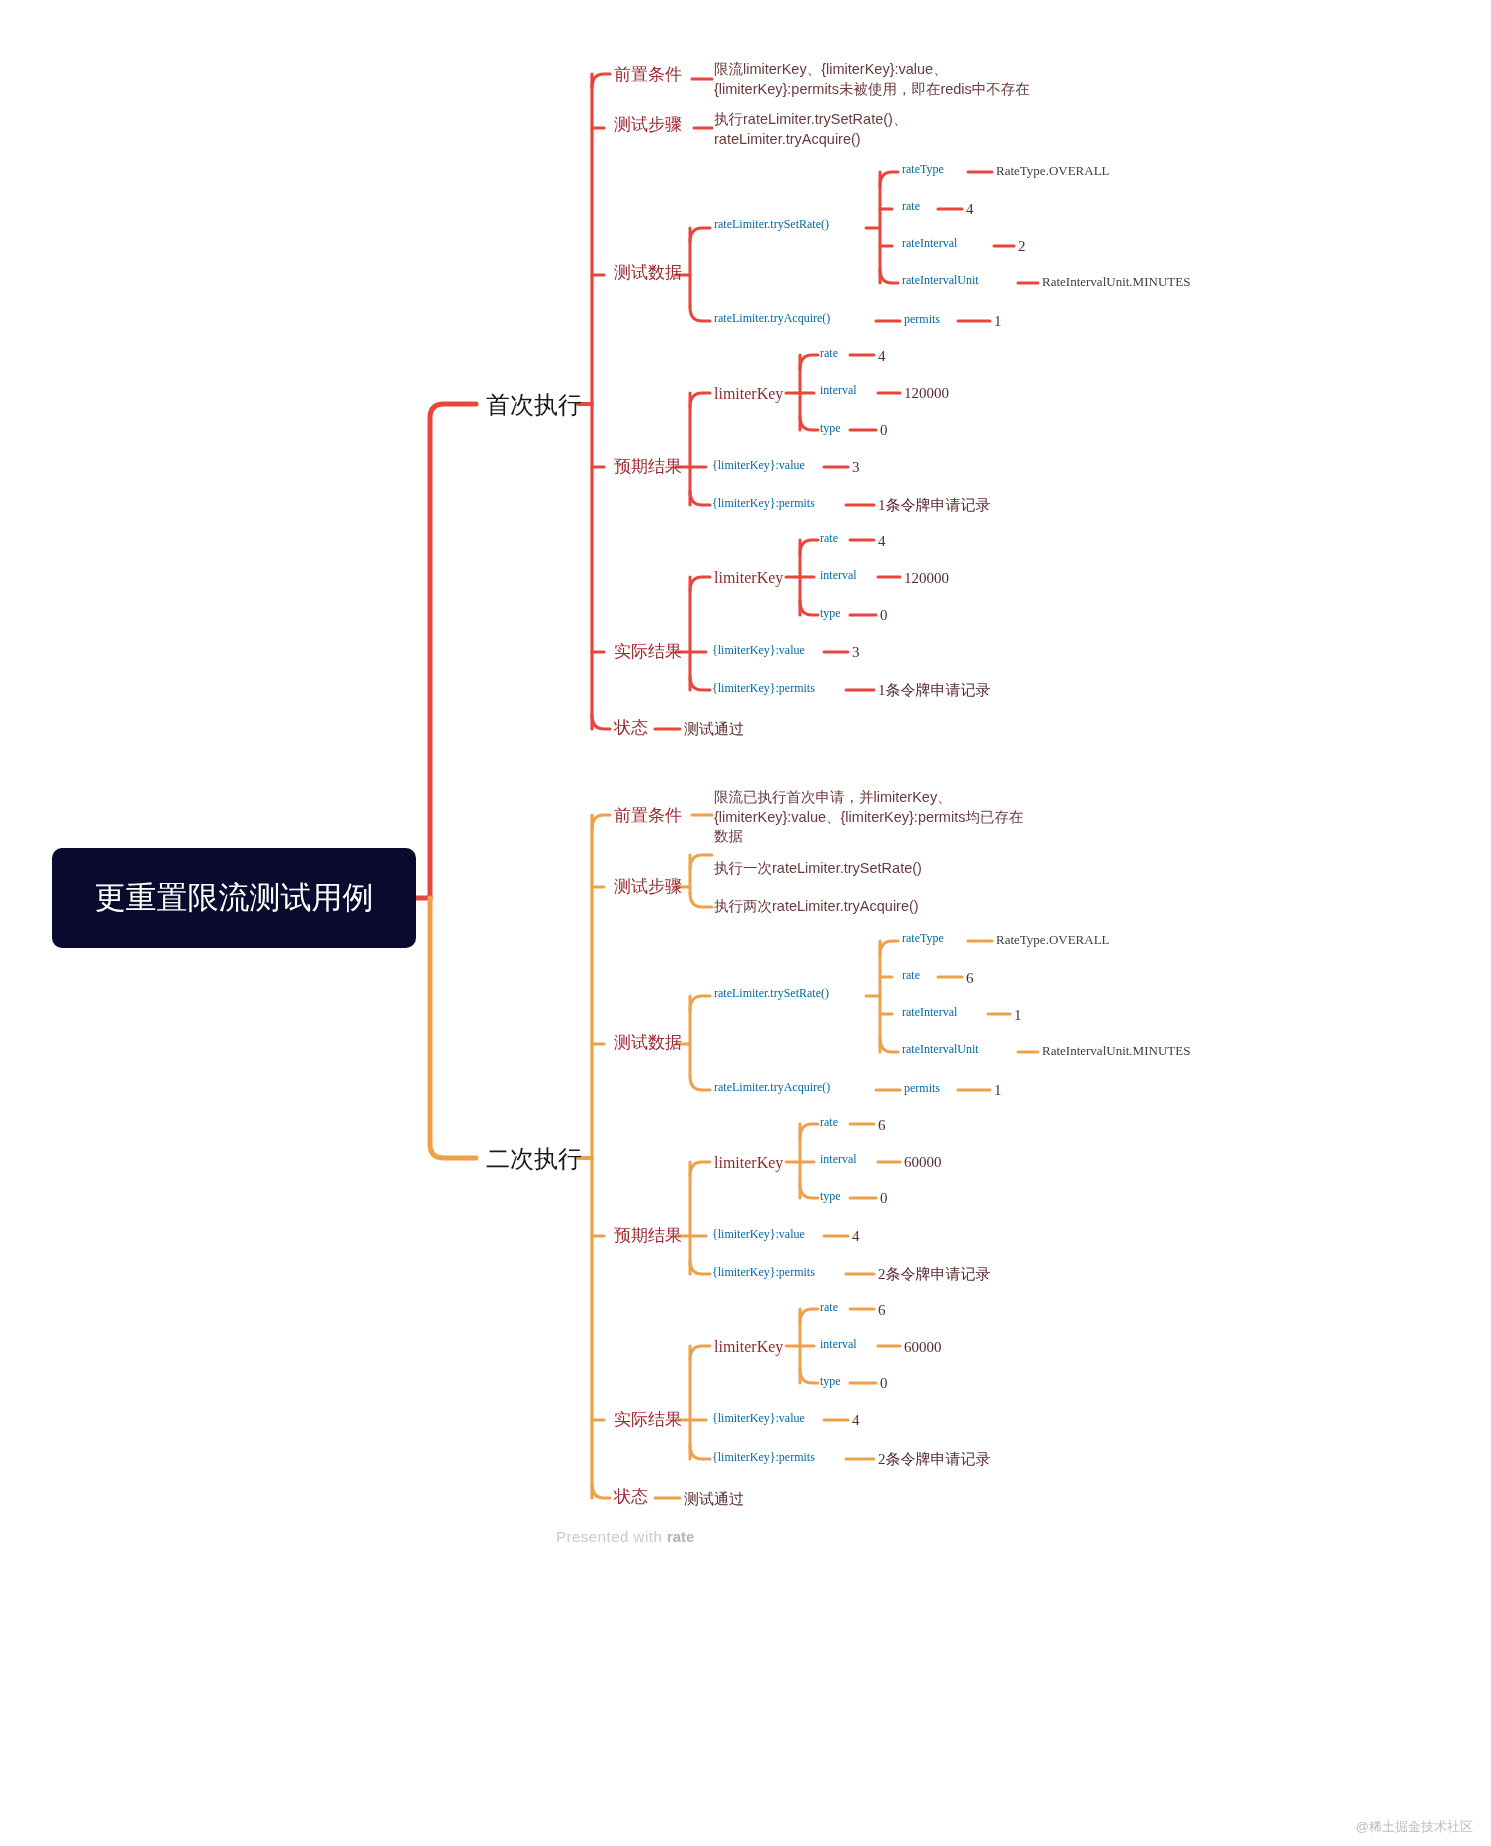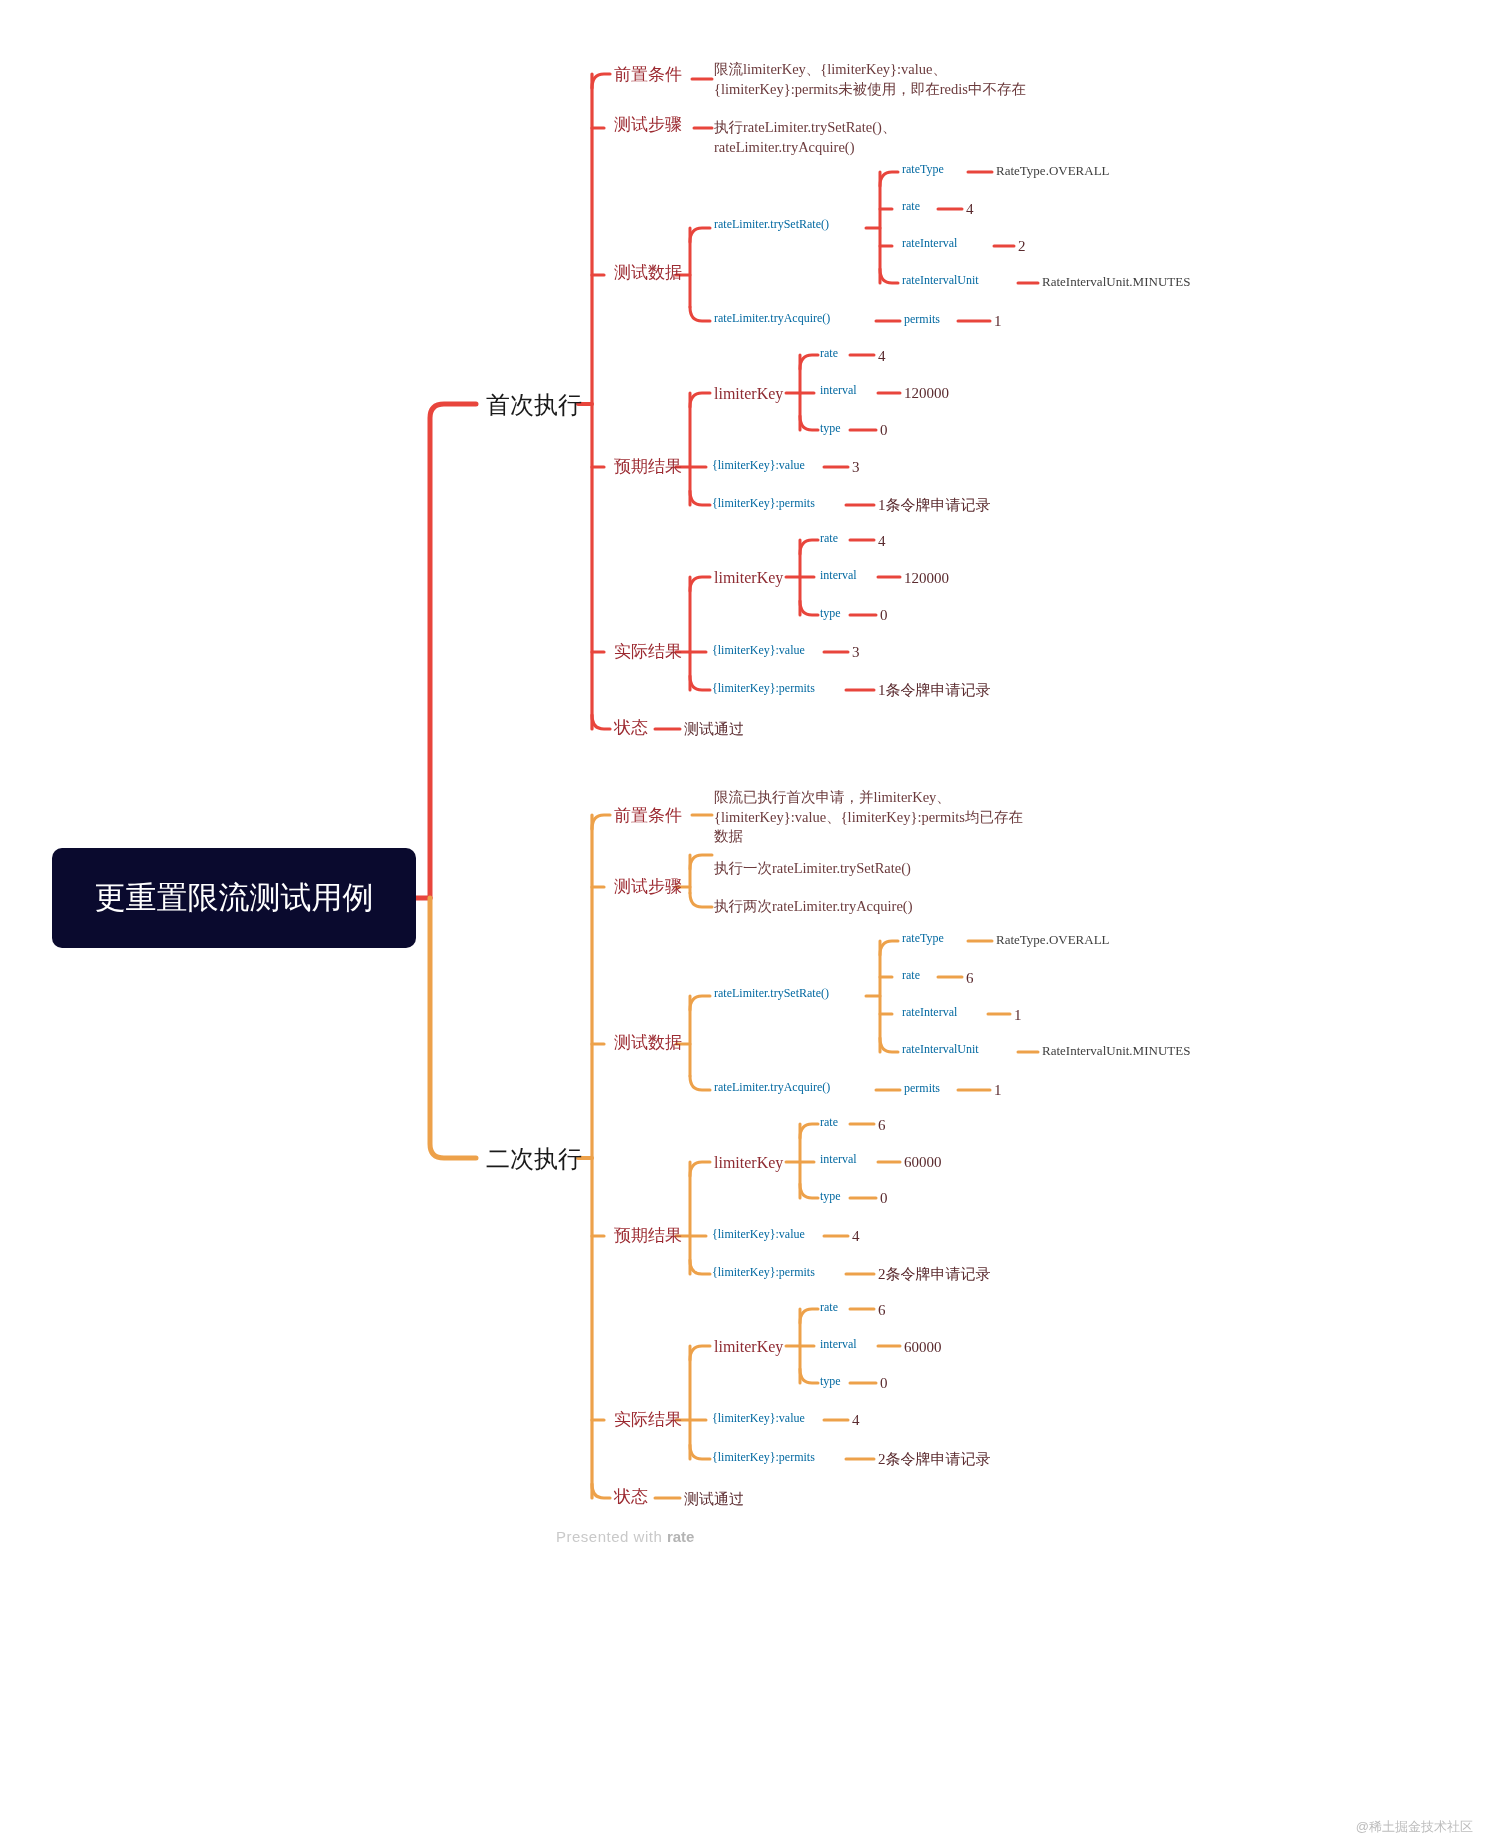--- a/index.html
+++ b/index.html
@@ -42,21 +42,21 @@
   .lvl3{font-size:12px;color:#0369a1;font-family:"Liberation Serif", serif;}
   .lvl3-red{font-size:16px;color:#8e2b32;font-family:"Liberation Serif", serif;}
 
   
   .leaf{font-size:15px;color:#5a2a2e;font-family:"Liberation Serif", serif;}
   .leaf-dark{font-size:13px;color:#404040;font-family:"Liberation Serif", serif;}
 
   
   .note{
     font-size:14.5px;color:#6b3a3c;
-    font-family:Liberation Serif, serif;
+    font-family:Liberation Sans, sans-serif;
     white-space:normal;line-height:1.35;
   }
 
   .footer-xmind{
     position:absolute;left:556px;top:1528px;
     font-size:15px;color:#c9c9c9;
     font-family:"Liberation Sans", sans-serif;
     letter-spacing:.5px;
   }
   .footer-xmind b{color:#b4b4b4;font-weight:bold;letter-spacing:0;}
@@ -221,21 +221,21 @@
       <span>更重置限流测试用例</span>
     </div>
   </div>
 
   <div class="node lvl1" style="left:486px;top:390px;">首次执行</div>
 
   <div class="node lvl2-red" style="left:614px;top:64px;">前置条件</div>
   <div class="node note" style="left:714px;top:60px;width:316px;">限流limiterKey、{limiterKey}:value、{limiterKey}:permits未被使用，即在redis中不存在</div>
 
   <div class="node lvl2-red" style="left:614px;top:114px;">测试步骤</div>
-  <div class="node note" style="left:714px;top:118px;width:250px;">执行rateLimiter.trySetRate()、rateLimiter.tryAcquire()</div>
+  <div class="node note" style="left:714px;top:110px;width:250px;">执行rateLimiter.trySetRate()、rateLimiter.tryAcquire()</div>
 
   <div class="node lvl2-red" style="left:614px;top:262px;">测试数据</div>
 
   <div class="node lvl3" style="left:714px;top:217px;">rateLimiter.trySetRate()</div>
   <div class="node lvl3" style="left:902px;top:162px;">rateType</div>
   <div class="node leaf-dark" style="left:996px;top:163px;">RateType.OVERALL</div>
   <div class="node lvl3" style="left:902px;top:199px;">rate</div>
   <div class="node leaf" style="left:966px;top:200px;">4</div>
   <div class="node lvl3" style="left:902px;top:236px;">rateInterval</div>
   <div class="node leaf" style="left:1018px;top:237px;">2</div>

